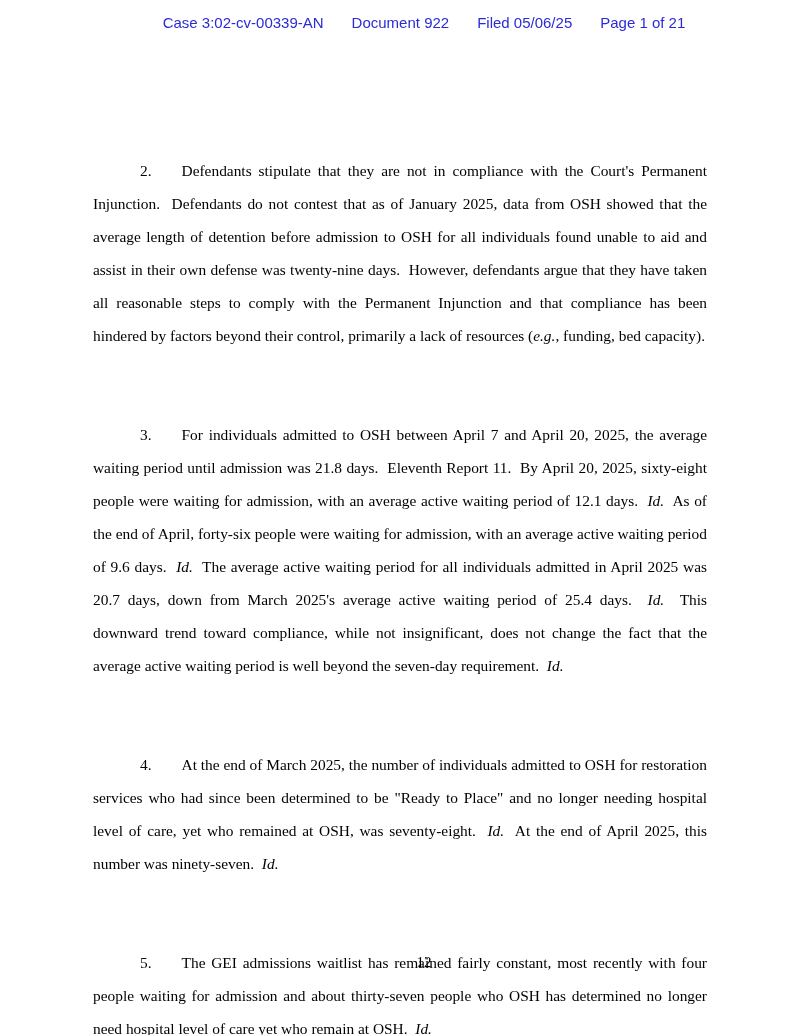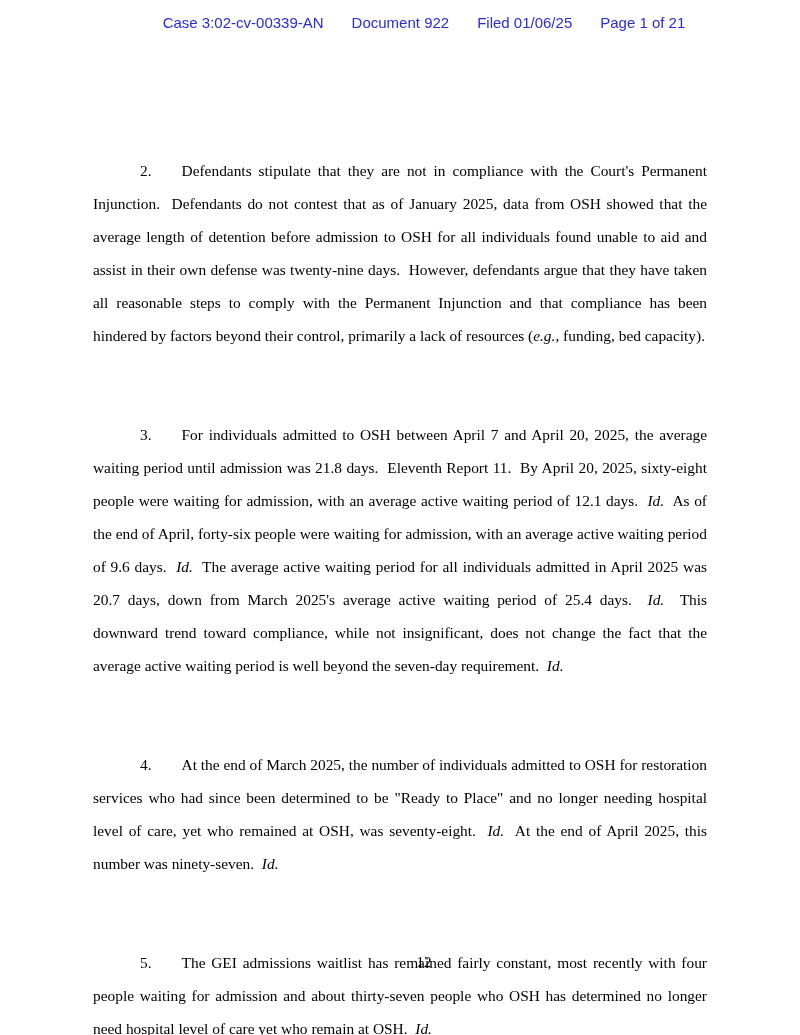--- a/index.html
+++ b/index.html
@@ -65,21 +65,21 @@
   }
 </style>
 </head>
 <body>
 
 <div class="page">
 
   <div class="ecf-header" style="color: rgb(43, 43, 214);">
     <span>Case 3:02-cv-00339-AN</span>
     <span>Document 922</span>
-    <span>Filed 01/06/25</span>
+    <span>Filed 05/06/25</span>
     <span>Page 1 of 21</span>
   </div>
 
   <div class="doc-body">
     <p class="para"><span>2.</span><span class="tab"></span><span><span>Defendants stipulate that they are not in compliance with the Court's Permanent Injunction.  Defendants do not contest that as of January 2025, data from OSH showed that the average length of detention before admission to OSH for all individuals found unable to aid and assist in their own defense was twenty-nine days.  However, defendants argue that they have taken all reasonable steps to comply with the Permanent Injunction and that compliance has been hindered by factors beyond their control, primarily a lack of resources (</span><em>e.g.</em><span>, funding, bed capacity).</span></span></p>
     <p class="para"><span>3.</span><span class="tab"></span><span><span>For individuals admitted to OSH between April 7 and April 20, 2025, the average waiting period until admission was 21.8 days.  Eleventh Report 11.  By April 20, 2025, sixty-eight people were waiting for admission, with an average active waiting period of 12.1 days.  </span><em>Id.</em><span>  As of the end of April, forty-six people were waiting for admission, with an average active waiting period of 9.6 days.  </span><em>Id.</em><span>  The average active waiting period for all individuals admitted in April 2025 was 20.7 days, down from March 2025's average active waiting period of 25.4 days.  </span><em>Id.</em><span>  This downward trend toward compliance, while not insignificant, does not change the fact that the average active waiting period is well beyond the seven-day requirement.  </span><em>Id.</em></span></p>
     <p class="para"><span>4.</span><span class="tab"></span><span><span>At the end of March 2025, the number of individuals admitted to OSH for restoration services who had since been determined to be "Ready to Place" and no longer needing hospital level of care, yet who remained at OSH, was seventy-eight.  </span><em>Id.</em><span>  At the end of April 2025, this number was ninety-seven.  </span><em>Id.</em></span></p>
     <p class="para"><span>5.</span><span class="tab"></span><span><span>The GEI admissions waitlist has remained fairly constant, most recently with four people waiting for admission and about thirty-seven people who OSH has determined no longer need hospital level of care yet who remain at OSH.  </span><em>Id.</em></span></p>
     
   </div>

